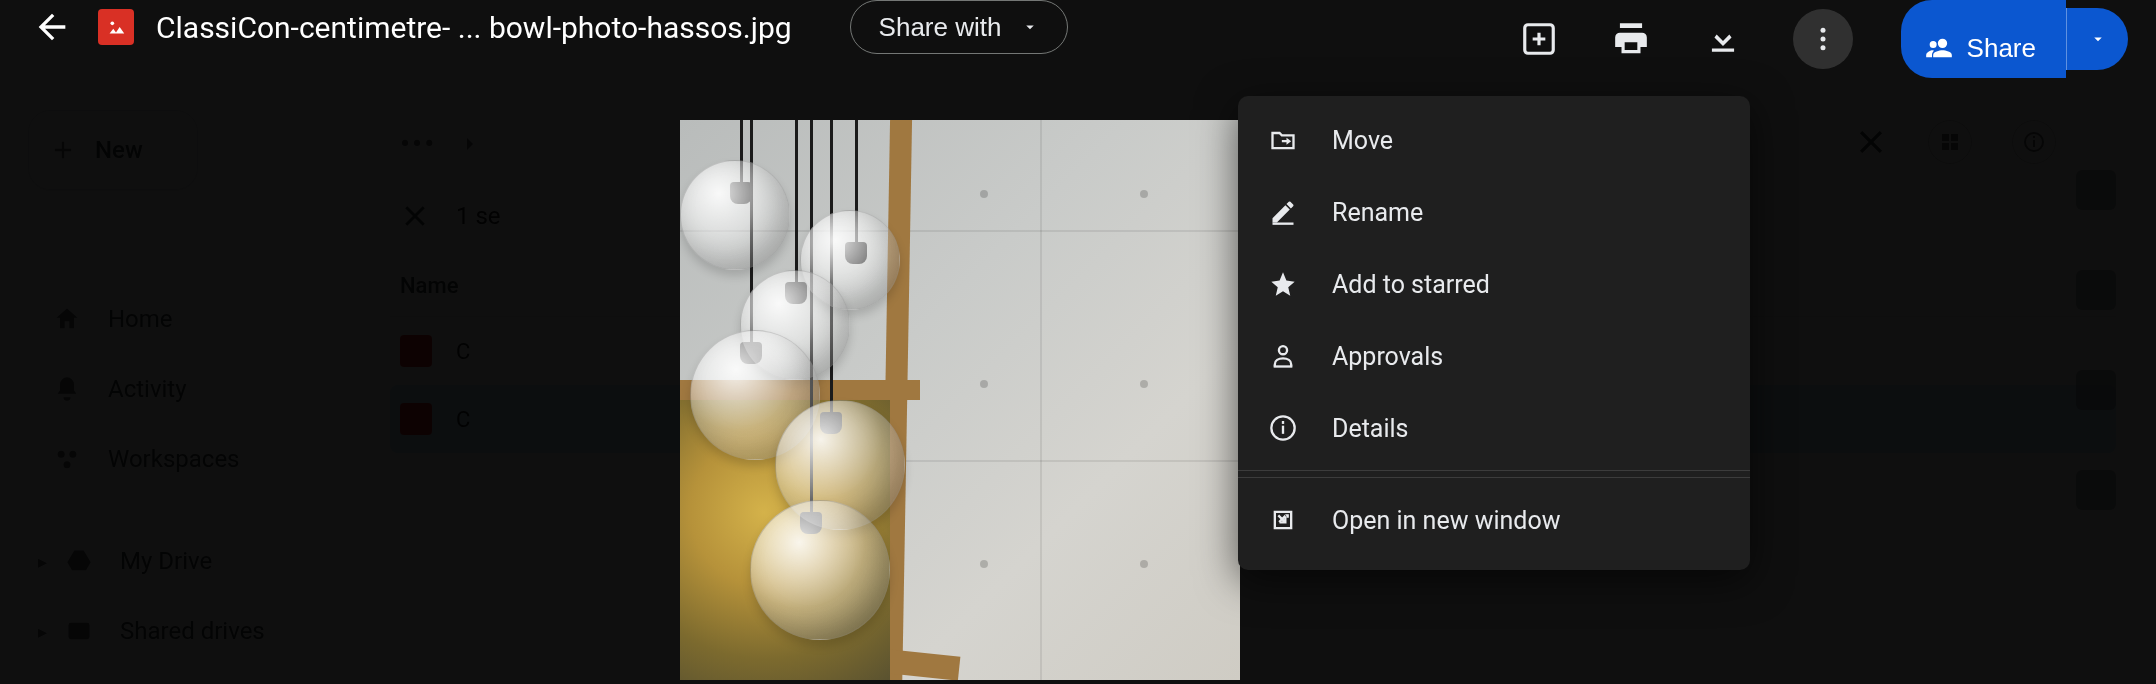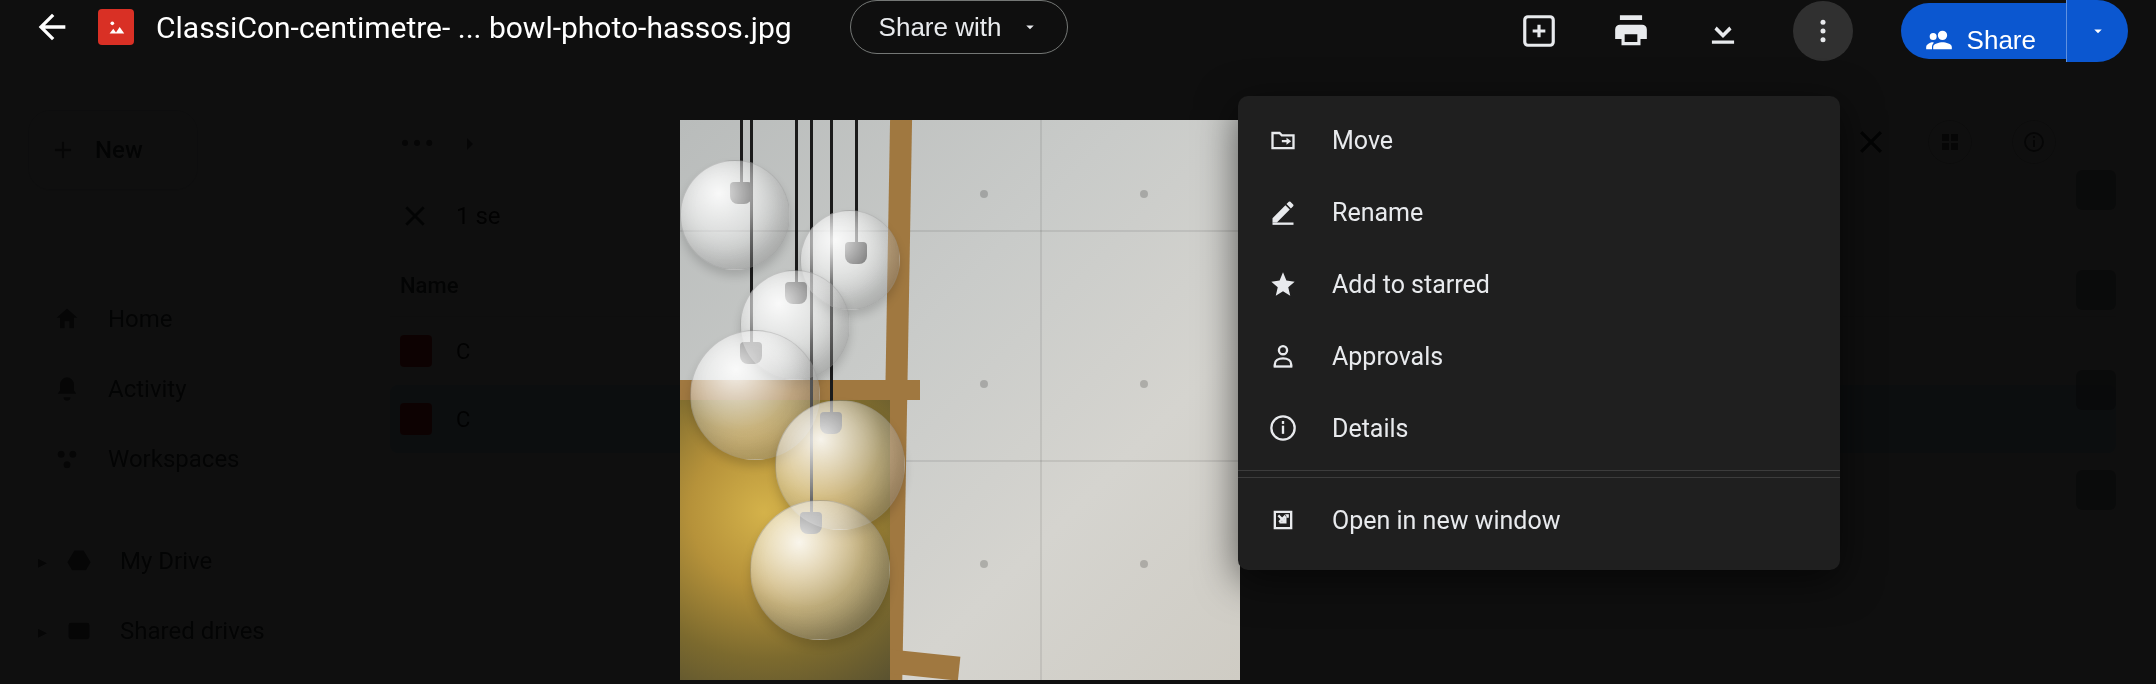--- a/index.html
+++ b/index.html
@@ -50,21 +50,21 @@
   .fname { font-size:30px; color:#fff; white-space:nowrap; }
   .open-with {
     margin-left:36px; height:54px; padding:0 28px; border:1px solid #747775; border-radius:27px;
     background:transparent; color:#e8eaed; font-size:26px; display:flex; align-items:center; gap:20px; cursor:pointer;
   }
   .vh-right { margin-left:auto; display:flex; align-items:center; gap:48px; padding-right:28px; }
   .vh-ico { width:44px; height:44px; display:flex; align-items:center; justify-content:center; cursor:pointer; }
   .more-btn { width:60px; height:60px; border-radius:30px; background:rgba(255,255,255,.14); display:flex; align-items:center; justify-content:center; }
   .share-wrap { display:flex; align-items:center; }
   .share-btn {
-    height:56px; padding:18px 30px 0 24px; background:#0b57d0; color:#fff; border:none;
+    height:78px; padding:18px 30px 0 24px; background:#0b57d0; color:#fff; border:none;
     border-top-left-radius:31px; border-bottom-left-radius:31px; font-size:26px; font-weight:500;
     display:flex; align-items:center; gap:14px; cursor:pointer;
   }
   .share-drop {
     width:62px; height:62px; background:#0b57d0; border-left:1px solid rgba(255,255,255,.35);
     border-top-right-radius:31px; border-bottom-right-radius:31px;
     display:flex; align-items:center; justify-content:center; cursor:pointer;
   }
 
   
@@ -83,21 +83,21 @@
     border:1px solid rgba(80,80,80,.25);
     box-shadow:inset -10px -10px 24px rgba(0,0,0,.15), 0 6px 10px rgba(0,0,0,.15);
   }
   .cord { position:absolute; width:3px; background:#1b1b1b; }
   .cap { position:absolute; width:22px; height:22px; background:#1b1b1b; border-radius:4px 4px 8px 8px; }
   .panel-line { position:absolute; background:rgba(0,0,0,.08); }
   .dot { position:absolute; width:8px; height:8px; background:rgba(0,0,0,.18); border-radius:50%; }
 
   
   .ctx-menu {
-    position:absolute; left:1238px; top:96px; width:602px;
+    position:absolute; left:1238px; top:96px; width:512px;
     background:#1f1f1f; border-radius:10px; padding:8px 0 14px;
     box-shadow:0 10px 40px rgba(0,0,0,.6);
     color:#e8eaed; font-size:25px;
   }
   .ctx-item { height:72px; display:flex; align-items:center; gap:34px; padding:0 30px; cursor:pointer; }
   .ctx-ico { width:30px; height:30px; flex:none; display:flex; align-items:center; justify-content:center; }
   .ctx-sep { height:1px; background:#3c3c3c; margin:6px 0; }
   .ctx-noico { padding-left:94px; }
 
   svg { display:block; }

